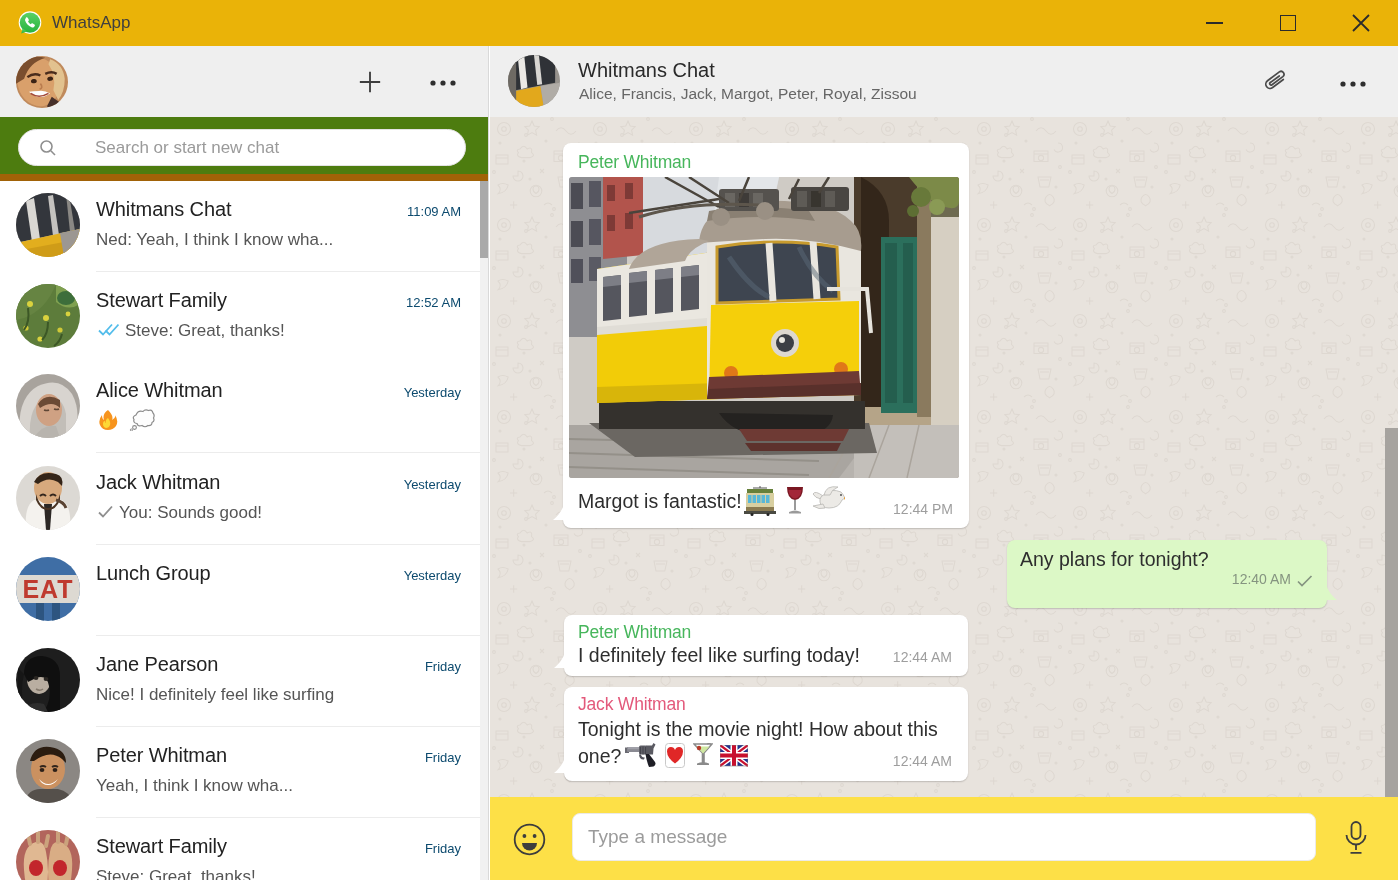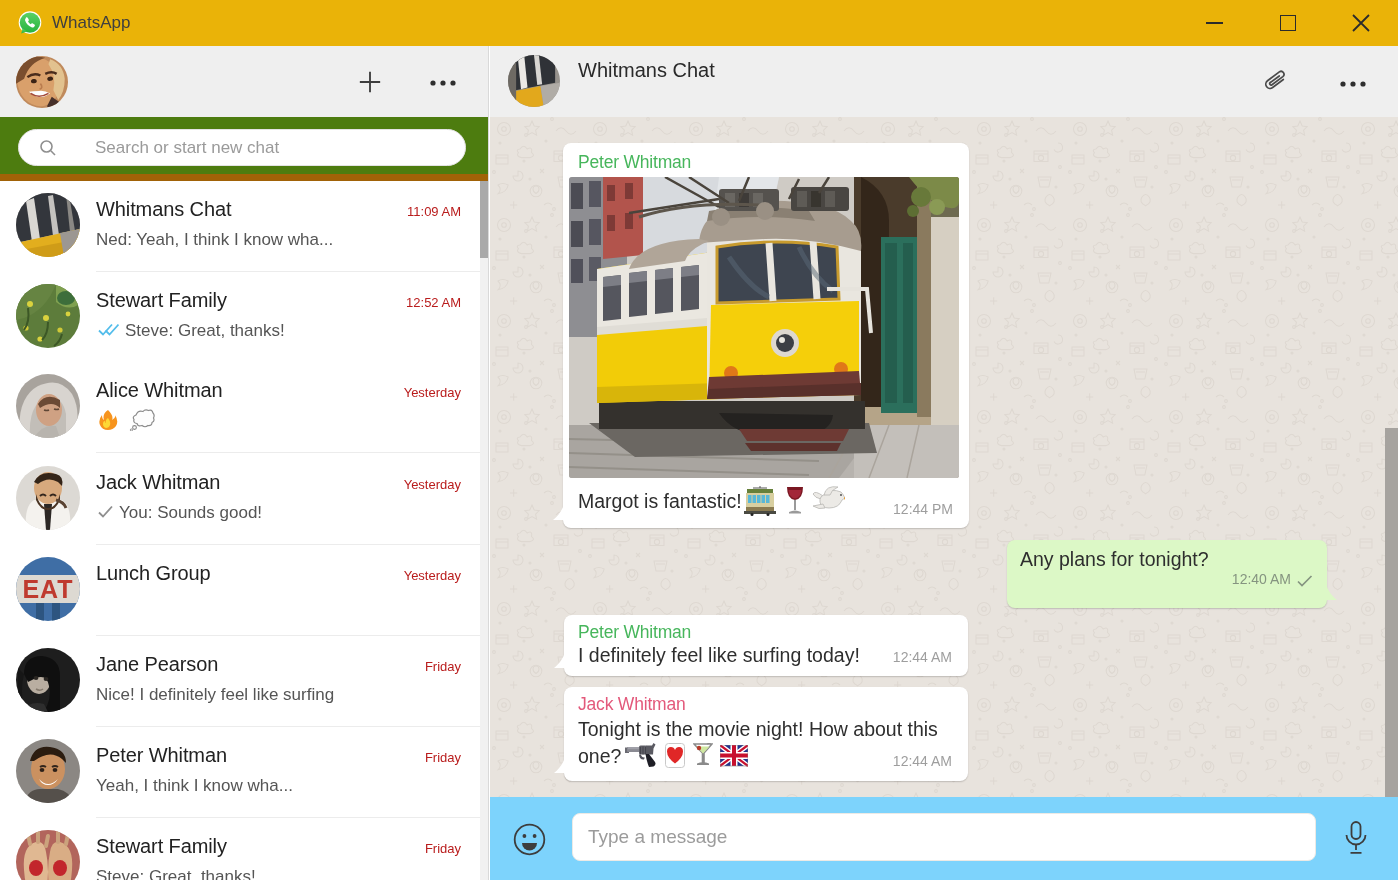--- a/index.html
+++ b/index.html
@@ -10,30 +10,30 @@
 #titlebar .appname{position:absolute;left:52px;top:13px;font-size:17px;color:#3f3f3f}
 
 #sidebar{position:absolute;left:0;top:46px;width:489px;height:834px;background:#fff;border-right:1px solid #d9d9d9}
 #sideheader{position:absolute;left:0;top:0;width:488px;height:71px;background:#efefef}
 #searcharea{position:absolute;left:0;top:71px;width:488px;height:64px;background:#4d7c0f;border-bottom:7px solid #a16207}
 #searchbox{position:absolute;left:18px;top:12px;width:448px;height:37px;background:#fff;border:1px solid #e3e3e3;border-radius:19px}
 #chatlist{position:absolute;left:0;top:135px;width:488px;height:699px;background:#fff}
 .row{position:absolute;left:0;width:488px;height:91px;background:#fff}
 .row .sep{position:absolute;left:96px;bottom:0;right:0;height:1px;background:#ececec}
 .row .name{position:absolute;left:96px;top:17px;font-size:20px;color:#222;letter-spacing:-0.1px}
-.row .time{position:absolute;right:27px;top:23px;font-size:13px;color:#b91c1c}
+.row .time{position:absolute;right:27px;top:23px;font-size:13px;color:#0c4a6e}
 .row .prev{position:absolute;left:96px;top:49px;font-size:17px;color:#555;white-space:nowrap}
 .av{position:absolute;left:16px;top:12px;width:64px;height:64px;border-radius:50%;overflow:hidden}
 #sidescroll{position:absolute;right:0;top:135px;width:8px;height:699px;background:#f1f1f1}
 #sidethumb{position:absolute;right:0;top:135px;width:8px;height:77px;background:#a9a9a9}
 
 #main{position:absolute;left:490px;top:46px;width:908px;height:834px}
 #chatheader{position:absolute;left:0;top:0;width:908px;height:71px;background:#efefef}
 #chatbody{position:absolute;left:0;top:71px;width:908px;height:680px;background:#e8e3dd;overflow:hidden}
-#inputbar{position:absolute;left:0;top:751px;width:908px;height:83px;background:#7dd3fc}
+#inputbar{position:absolute;left:0;top:751px;width:908px;height:83px;background:#fde047}
 #typebox{position:absolute;left:82px;top:16px;width:744px;height:48px;background:#fff;border-radius:8px;border:1px solid #eceae6}
 .bubble{position:absolute;background:#fff;border-radius:8px;box-shadow:0 1px 1.5px rgba(0,0,0,0.18)}
 .bname{font-size:17.5px;letter-spacing:-0.2px}
 .btext{font-size:19.5px;color:#2e2e2e;letter-spacing:0}
 .btime{position:absolute;font-size:14px;color:#9e9e9e}
 .green{color:#47b65c}
 .pink{color:#e3597b}
 #chatscroll{position:absolute;right:0;top:311px;width:13px;height:369px;background:#a6a39f}
 .ic{display:inline-block;vertical-align:middle}
 </style>
@@ -257,20 +257,21 @@
         <rect width="64" height="64" fill="#97938d"></rect>
         <path d="M6 0 H58 V34 L6 44 Z" fill="#2f3237"></path>
         <path d="M12 2 L20 1 L24 40 L16 42 Z" fill="#ebe9e5"></path>
         <path d="M32 0 L38 0 L42 36 L36 37 Z" fill="#d8d6d2"></path>
         <path d="M0 46 L40 38 L44 64 L0 64 Z" fill="#e2a81c"></path>
         <path d="M40 38 L64 34 V64 H44 Z" fill="#b0aca6"></path>
         <path d="M0 0 H10 V64 H0 Z" fill="#6e6a64"></path>
       </svg>
     </div>
     <div class="abs" style="left:88px;top:13px;font-size:20px;color:#2a2a2a">Whitmans Chat</div>
+    <div class="abs" style="left:89px;top:39px;font-size:15.5px;color:#666">Alice, Francis, Jack, Margot, Peter, Royal, Zissou</div>
     <svg class="abs" style="left:772px;top:22px" width="26" height="28" viewBox="0 0 26 28">
       <path d="M19.5 7.5 L10 17 a4.2 4.2 0 0 1 -6 -6 L14.5 0.6 a2.9 2.9 0 0 1 4.1 4.1 L9 14.3 a1.4 1.4 0 0 1 -2 -2 L15 4.6" fill="none" stroke="#4a4a4a" stroke-width="1.7" stroke-linecap="round" transform="translate(1,3) rotate(8 13 14)"></path>
     </svg>
     <svg class="abs" style="left:850px;top:35px" width="28" height="6" viewBox="0 0 28 6">
       <circle cx="3" cy="3" r="2.6" fill="#2f2f2f"></circle>
         <circle cx="13" cy="3" r="2.6" fill="#2f2f2f"></circle>
         <circle cx="23" cy="3" r="2.6" fill="#2f2f2f"></circle>
     </svg>
   </div>
   <div id="chatbody">

